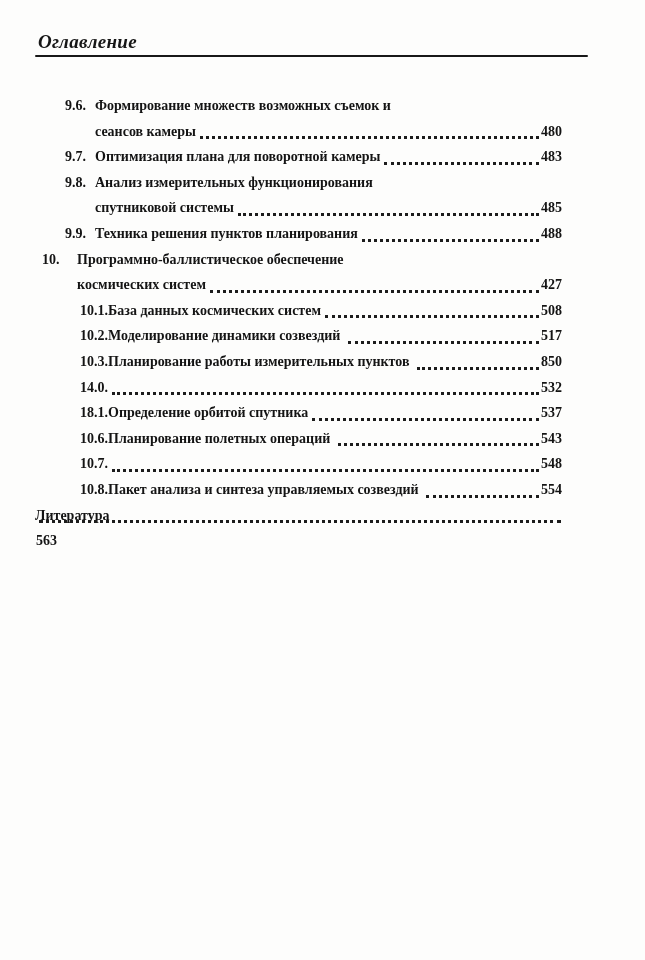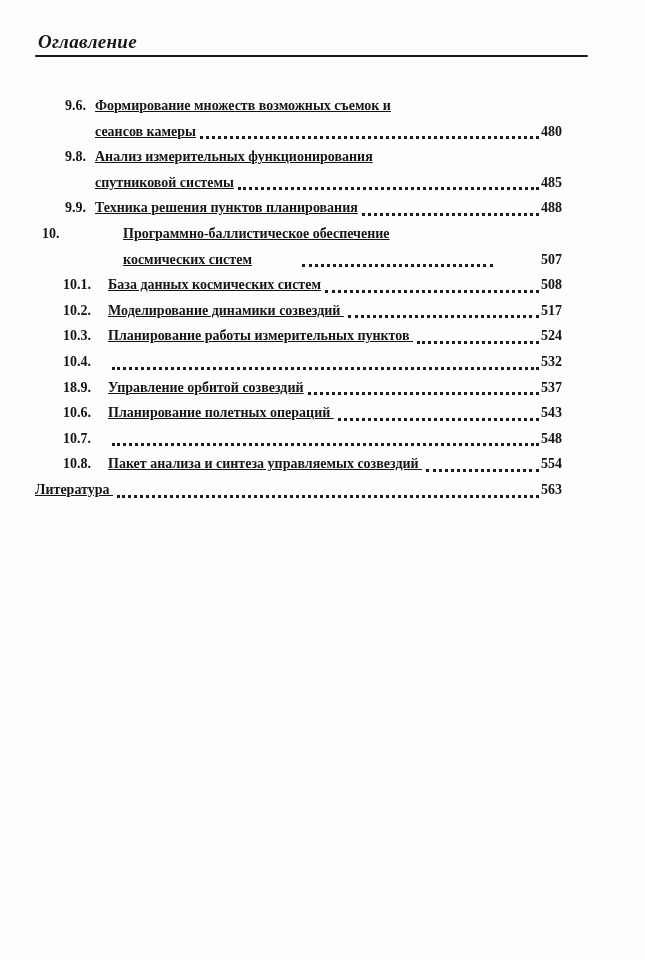--- a/index.html
+++ b/index.html
@@ -45,27 +45,27 @@
     font-weight: 600;
     margin-top: 12px;
   }
   .toc-line {
     display: flex;
     align-items: baseline;
   }
   
   .lvl-sub     { padding-left: 30px; }
   .lvl-sub  .num { flex: none; width: 30px; }
-  .lvl-chapter { padding-left: 7px; gap: 46px; }
+  .lvl-chapter { padding-left: 7px; }
   .lvl-chapter .num { flex: none; width: 35px; }
   .lvl-sub2    { padding-left: 28px; }
-  .lvl-sub2 .num { flex: none; width: 45px; }
-  .lvl-root    { padding-left: 0; }
+  .lvl-sub2 .num { flex: none; width: 45px; text-align: right; }
+  .lvl-root    { padding-left: 0; flex-direction: column; }
 
-  .entry-text { flex: none; white-space: pre; text-decoration: underline; }
+  .entry-text { flex: none; white-space: pre; }
   .leader {
     flex: 1 1 auto;
     min-width: 10px;
     position: relative;
     align-self: stretch;
     margin: 0 1px 0 4px;
   }
   .leader::after {
     content: "";
     position: absolute;
@@ -94,20 +94,28 @@
         </div>
         <div class="toc-line lvl-sub">
           <span class="num"></span>
           <span class="entry-text">сеансов камеры</span>
           <span class="leader"></span>
           <span class="pagenum">480</span>
         </div>
       </div>
       <div>
         <div class="toc-line lvl-sub">
+          <span class="num">9.7.</span>
+          <span class="entry-text">Оптимизация плана для поворотной камеры</span>
+          <span class="leader"></span>
+          <span class="pagenum">483</span>
+        </div>
+      </div>
+      <div>
+        <div class="toc-line lvl-sub">
           <span class="num">9.8.</span>
           <span class="entry-text">Анализ измерительных функционирования</span>
         </div>
         <div class="toc-line lvl-sub">
           <span class="num"></span>
           <span class="entry-text">спутниковой системы</span>
           <span class="leader"></span>
           <span class="pagenum">485</span>
         </div>
       </div>
@@ -121,21 +129,21 @@
       </div>
       <div>
         <div class="toc-line lvl-chapter">
           <span class="num">10.</span>
           <span class="entry-text">Программно-баллистическое обеспечение</span>
         </div>
         <div class="toc-line lvl-chapter">
           <span class="num"></span>
           <span class="entry-text">космических систем</span>
           <span class="leader"></span>
-          <span class="pagenum">507</span>
+          <span class="pagenum">427</span>
         </div>
       </div>
       <div>
         <div class="toc-line lvl-sub2">
           <span class="num">10.1.</span>
           <span class="entry-text">База данных космических систем</span>
           <span class="leader"></span>
           <span class="pagenum">508</span>
         </div>
       </div>
@@ -145,34 +153,34 @@
           <span class="entry-text">Моделирование динамики созвездий </span>
           <span class="leader"></span>
           <span class="pagenum">517</span>
         </div>
       </div>
       <div>
         <div class="toc-line lvl-sub2">
           <span class="num">10.3.</span>
           <span class="entry-text">Планирование работы измерительных пунктов </span>
           <span class="leader"></span>
-          <span class="pagenum">524</span>
-        </div>
-      </div>
-      <div>
-        <div class="toc-line lvl-sub2">
-          <span class="num">10.4.</span>
+          <span class="pagenum">850</span>
+        </div>
+      </div>
+      <div>
+        <div class="toc-line lvl-sub2">
+          <span class="num">14.0.</span>
           <span class="leader"></span>
           <span class="pagenum">532</span>
         </div>
       </div>
       <div>
         <div class="toc-line lvl-sub2">
-          <span class="num">18.9.</span>
-          <span class="entry-text">Управление орбитой созвездий</span>
+          <span class="num">18.1.</span>
+          <span class="entry-text">Определение орбитой спутника</span>
           <span class="leader"></span>
           <span class="pagenum">537</span>
         </div>
       </div>
       <div>
         <div class="toc-line lvl-sub2">
           <span class="num">10.6.</span>
           <span class="entry-text">Планирование полетных операций </span>
           <span class="leader"></span>
           <span class="pagenum">543</span>

